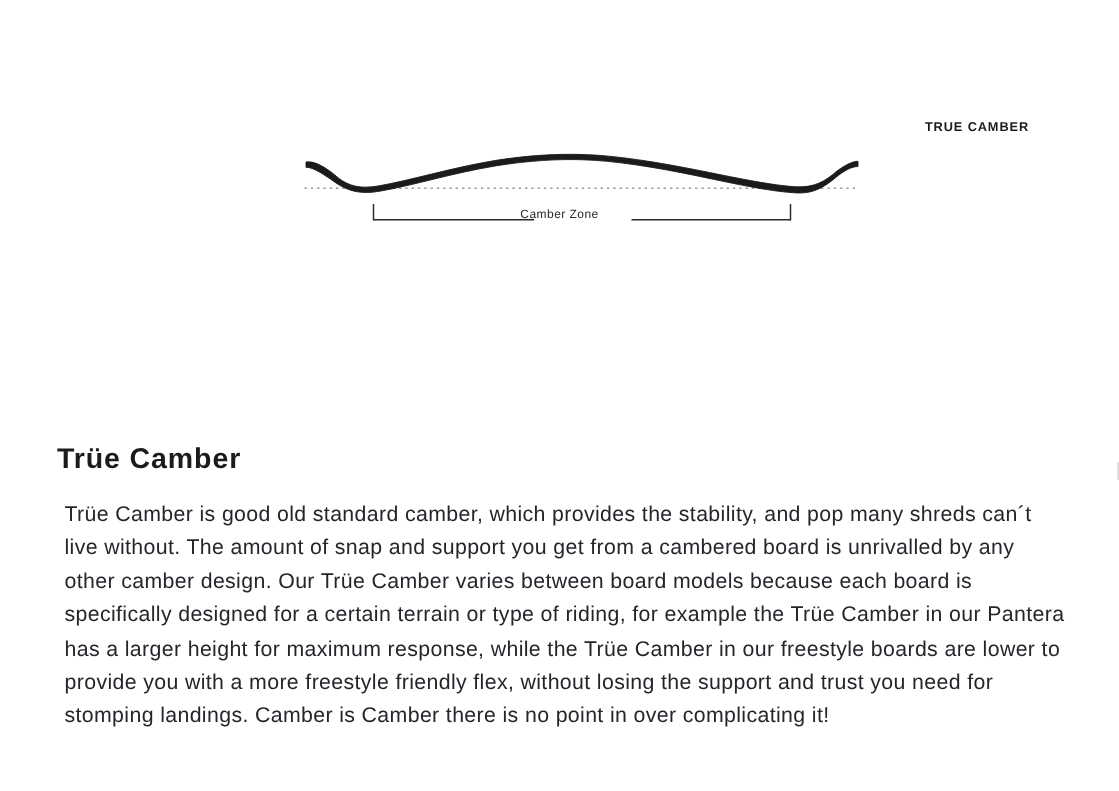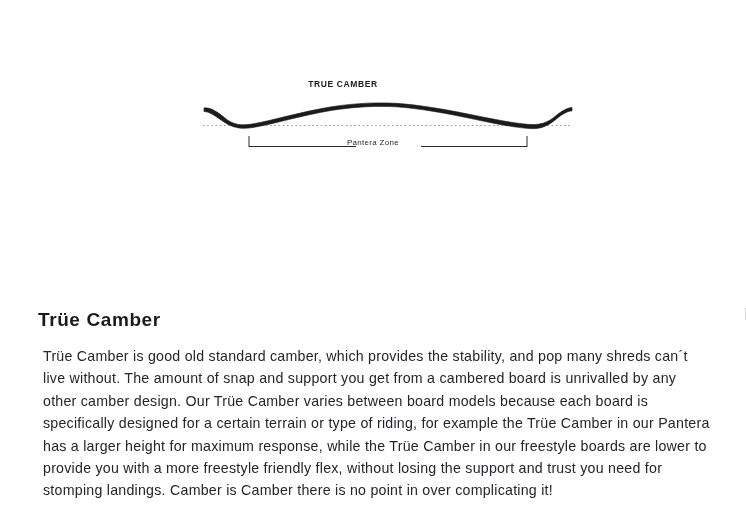--- a/index.html
+++ b/index.html
@@ -34,21 +34,21 @@
   .diagram-svg {
     position: absolute;
     left: 0;
     top: 0;
   }
   .diagram-title {
     position: absolute;
     left: 0;
     top: 79px;
     width: 686px;
-    text-align: center;
+    text-align: right;
     font-size: 8.5px;
     letter-spacing: 0.6px;
     font-weight: 700;
     color: #1b1b1b;
     font-family: "Liberation Sans", sans-serif;
   }
   .camber-zone-label {
     position: absolute;
     left: 0;
     top: 138px;
@@ -61,21 +61,21 @@
   }
 
   
   .content {
     position: absolute;
     left: 38px;
     top: 292px;
     width: 678px;
   }
   h1.heading {
-    margin: 17px 0 14px 0;
+    margin: 4px 0 14px 0;
     font-size: 19px;
     font-weight: 700;
     letter-spacing: 0.6px;
     color: #1b1b1b;
     font-family: "Liberation Sans", sans-serif;
   }
   p.body-copy {
     margin: 5px;
     font-size: 14.2px;
     line-height: 22.4px;
@@ -126,21 +126,21 @@
                C 216,116.3 209,111.5 204,111.5 Z" fill="#1b1b1b" stroke="#1b1b1b" stroke-width="0.6"></path>
 
       <line x1="249" y1="136" x2="249" y2="147" stroke="#2a2a2a" stroke-width="1"></line>
       <line x1="527" y1="136" x2="527" y2="147" stroke="#2a2a2a" stroke-width="1"></line>
       <line x1="249" y1="146.5" x2="356" y2="146.5" stroke="#2a2a2a" stroke-width="1"></line>
       <line x1="421" y1="146.5" x2="527" y2="146.5" stroke="#2a2a2a" stroke-width="1"></line>
     </svg>
 
     <div class="diagram-title">TRUE CAMBER</div>
 
-    <div class="camber-zone-label">Pantera Zone</div>
+    <div class="camber-zone-label">Camber Zone</div>
   </div>
 
   <div class="content">
     <h1 class="heading">Trüe Camber</h1>
     <p class="body-copy">Trüe Camber is good old standard camber, which provides the stability, and pop many shreds can´t live without. The amount of snap and support you get from a cambered board is unrivalled by any other camber design. Our Trüe Camber varies between board models because each board is specifically designed for a certain terrain or type of riding, for example the Trüe Camber in our Pantera has a larger height for maximum response, while the Trüe Camber in our freestyle boards are lower to provide you with a more freestyle friendly flex, without losing the support and trust you need for stomping landings. Camber is Camber there is no point in over complicating it!</p>
   </div>
 
   <div class="edge-mark"></div>
 
 </div>

